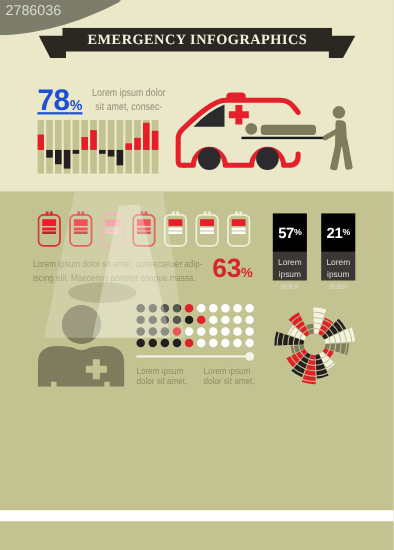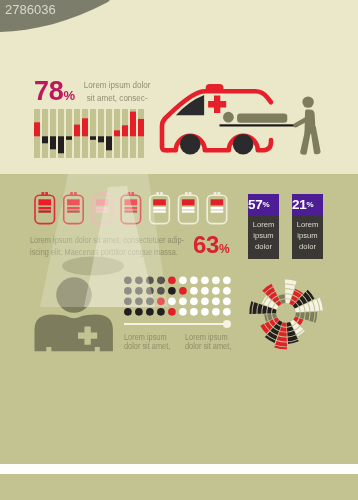--- a/index.html
+++ b/index.html
@@ -15,44 +15,44 @@
   .wm-num{position:absolute;font-family:"Liberation Sans",sans-serif;color:#d8d8cf;}
 
   
   .banner{position:absolute;left:0px;top:0px;width:358px;height:60px;}
   .banner-title{position:absolute;left:57px;top:25px;width:245px;height:22px;
        display:flex;align-items:center;justify-content:center;
        color:#f3f1dd;font-weight:bold;font-size:13px;letter-spacing:.45px;
        font-family:"Liberation Serif",serif;}
 
   
-  .pct78{position:absolute;left:34px;top:78px;color:#be185d;font-weight:bold;
-      font-size:27px;line-height:26px;letter-spacing:-0.3px;font-family:"Liberation Sans",sans-serif;}
+  .pct78{position:absolute;left:34px;top:78px;color:#1d4ed8;font-weight:bold;
+      font-size:27px;line-height:26px;letter-spacing:-0.3px;font-family:"Liberation Sans",sans-serif;text-decoration:underline;}
   .pct78 .sm{font-size:13px;letter-spacing:0;}
   .toptext{position:absolute;left:81px;top:79px;width:86px;color:#918e78;font-size:9.6px;
       line-height:12.6px;text-align:center;font-family:"Liberation Sans",sans-serif;
       transform:scaleX(0.84);transform-origin:0 0;}
 
   .barchart{position:absolute;left:34px;top:109px;width:111px;height:49px;}
   .ambulance{position:absolute;left:155px;top:78px;width:175px;height:82px;}
 
   
   .deco{position:absolute;left:0;top:174px;width:358px;height:290px;}
   .batteries{position:absolute;left:34px;top:192px;width:205px;height:33px;}
   .midtext{position:absolute;left:30px;top:235px;color:#8e8f6a;font-size:8.8px;
       line-height:11.7px;font-family:"Liberation Sans",sans-serif;white-space:nowrap;
       transform:scaleX(0.84);transform-origin:0 0;}
   .pct63{position:absolute;left:193px;top:233px;color:#d9232e;font-weight:bold;
       font-size:24px;line-height:24px;letter-spacing:-0.3px;}
   .pct63 .sm{font-size:12px;letter-spacing:0;}
   .statbox{position:absolute;width:31px;}
-  .statbox .hd{height:21px;background:#4c1d95;color:#fff;font-weight:bold;font-size:13.5px;
-      display:flex;align-items:center;letter-spacing:-0.3px;}
+  .statbox .hd{height:35px;background:#000000;color:#fff;font-weight:bold;font-size:13.5px;
+      display:flex;align-items:center;justify-content:center;letter-spacing:-0.3px;}
   .statbox .hd .sm{font-size:8px;}
-  .statbox .bd{height:44px;background:#3a3735;color:#dedbd0;font-size:7.6px;line-height:11px;
+  .statbox .bd{height:26px;background:#3a3735;color:#dedbd0;font-size:7.6px;line-height:11px;
       text-align:center;padding-top:4px;box-sizing:border-box;}
 
   .nurse{position:absolute;left:30px;top:274px;width:88px;height:82px;}
   .dotgrid{position:absolute;left:122px;top:274px;width:110px;height:44px;}
   .sliderline{position:absolute;left:123.7px;top:323.3px;width:100px;height:2px;background:#f4f2e3;}
   .sliderknob{position:absolute;left:222.5px;top:320.1px;width:8.4px;height:8.4px;border-radius:50%;background:#f4f2e3;}
   .cap{position:absolute;color:#8e8f6a;font-size:8.4px;line-height:9.3px;
       font-family:"Liberation Sans",sans-serif;transform:scaleX(0.88);transform-origin:0 0;}
   .radial{position:absolute;left:246px;top:273.4px;width:81.2px;height:81.2px;}
 </style>
@@ -62,20 +62,28 @@
 <div class="page">
   <div class="band-mid"></div>
   <div class="band-white"></div>
   <div class="band-bot"></div>
 
   <svg class="wm-corner" viewBox="0 0 110 32">
     <path d="M0 0 L110 0 L108 2 C70 22 34 31 0 32 Z" fill="#7c7d6a"></path>
   </svg>
   <div class="wm-num" style="left:5px;top:2px;font-size:13px;">2786036</div>
 
+  <div class="banner">
+    <svg width="358" height="60" viewBox="0 0 358 60">
+      <path d="M35.3 32.4 L60 32.4 L60 52.8 L45.7 52.8 Z" fill="#2b2823"></path>
+      <path d="M323 32.4 L299 32.4 L299 52.8 L311.8 52.8 Z" fill="#2b2823"></path>
+      <rect x="56.8" y="25.4" width="245" height="21.4" fill="#2b2823"></rect>
+    </svg>
+    <div class="banner-title">EMERGENCY INFOGRAPHICS</div>
+  </div>
 
   <div class="pct78"><span>78</span><span class="sm">%</span></div>
   <div class="toptext">Lorem ipsum dolor sit amet, consec-</div>
 
   <svg class="barchart" viewBox="0 0 111 49" id="barchart">
       <rect x="0" y="0" width="6" height="49" fill="#c2c391"></rect>
       <rect x="0" width="6" y="13.3" height="14" fill="#e51f27"></rect>
       <rect x="8" y="0" width="6" height="49" fill="#c2c391"></rect>
       <rect x="8" width="6" y="27.3" height="7" fill="#231f20"></rect>
       <rect x="16" y="0" width="6" height="49" fill="#c2c391"></rect>

